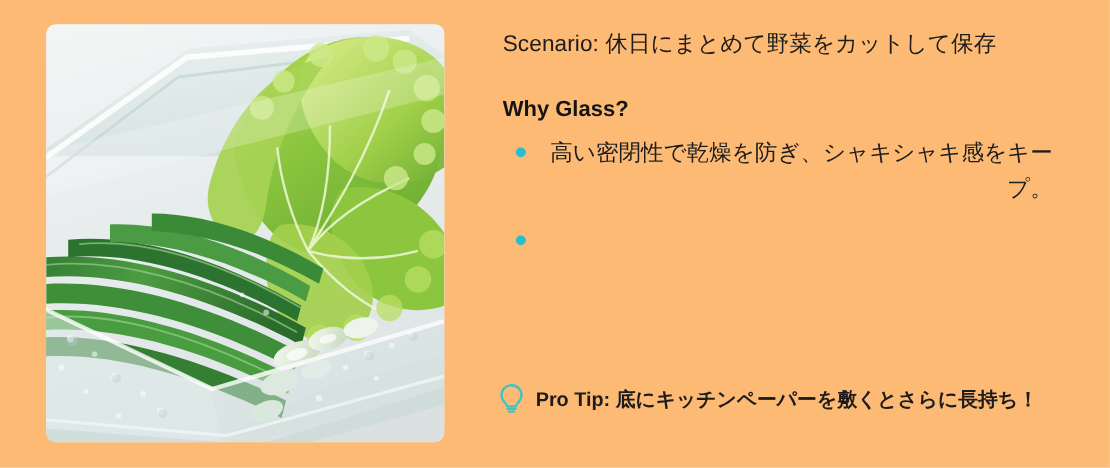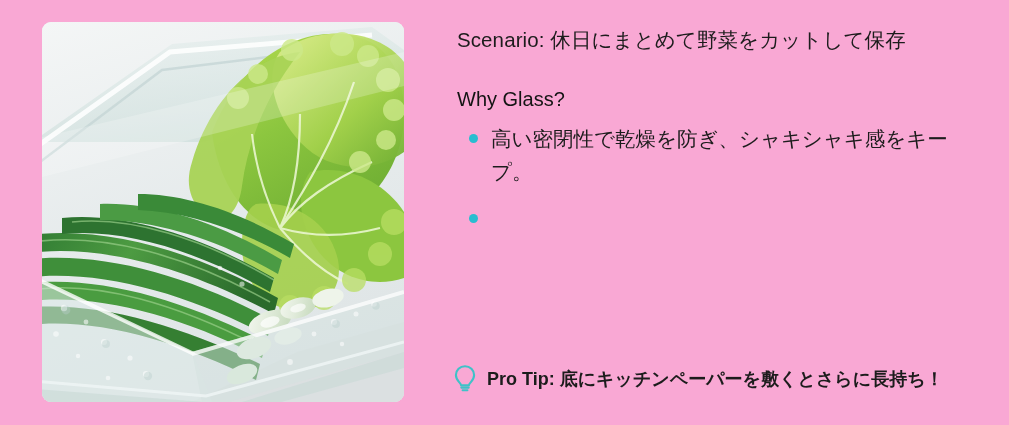--- a/index.html
+++ b/index.html
@@ -11,21 +11,21 @@
     height: 425px;
     background: #f2f0ec;
     font-family: "Liberation Sans", "DejaVu Sans", sans-serif;
     color: #1a1a1a;
     overflow: hidden;
   }
   .slide {
     position: relative;
     width: 1009px;
     height: 425px;
-    background: #f9a8d4;
+    background: #fdba74;
   }
 
   
   .photo-panel {
     position: absolute;
     left: 42px;
     top: 22px;
     width: 362px;
     height: 380px;
     border-radius: 9px;
@@ -46,27 +46,28 @@
     line-height: 28px;
     font-weight: 400;
     letter-spacing: 0.1px;
     color: #1c1c1c;
     white-space: nowrap;
   }
   .why-heading {
     margin-top: 32px;
     font-size: 20px;
     line-height: 26px;
-    font-weight: 400;
+    font-weight: 700;
     color: #141414;
   }
   .bullet-list {
     margin: 10px 0 0 0;
     padding: 0;
     list-style: none;
+    text-align: right;
   }
   .bullet-item {
     position: relative;
     padding-left: 34px;
     margin-bottom: 14px;
     font-size: 20.5px;
     line-height: 33px;
     color: #1c1c1c;
     max-width: 490px;
   }
@@ -78,21 +79,21 @@
     width: 9px;
     height: 9px;
     border-radius: 50%;
     background: #29bdd0;
   }
 
   
   .protip-row {
     position: absolute;
     left: 452px;
-    top: 364px;
+    top: 348px;
     display: flex;
     align-items: center;
     gap: 9px;
   }
   .bulb-icon { display: block; width: 26px; height: 30px; flex: 0 0 auto; }
   .protip-text {
     font-size: 18px;
     line-height: 24px;
     font-weight: 600;
     color: #1c1c1c;

